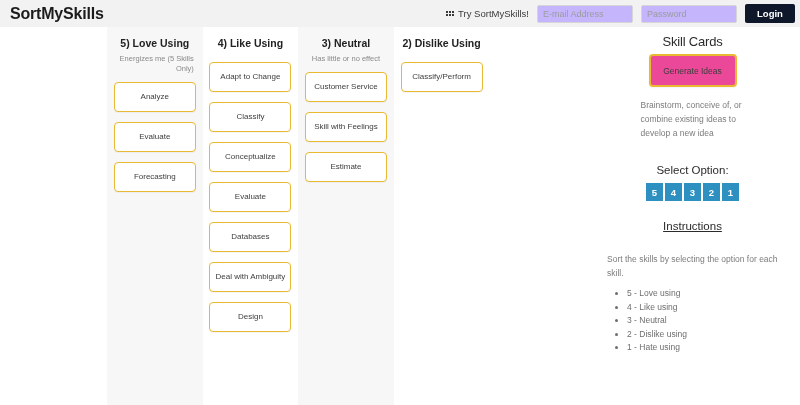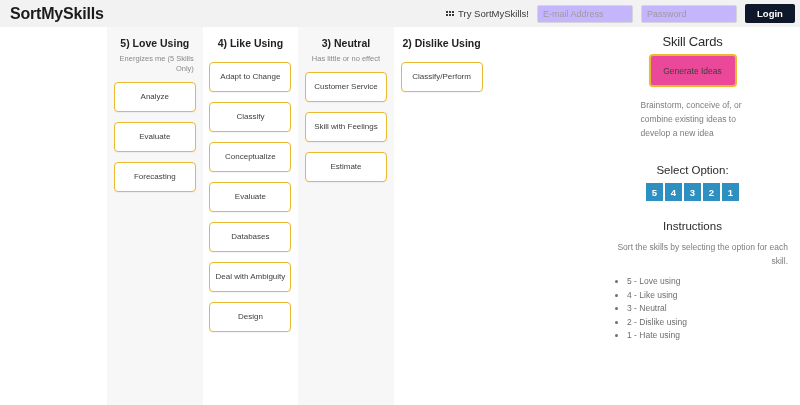--- a/index.html
+++ b/index.html
@@ -238,29 +238,30 @@
     border: none;
     cursor: pointer;
     font-family: "Liberation Sans", sans-serif;
   }
 
   .instr-title {
     margin-top: 19px;
     font-size: 11.5px;
     color: #2b2b2b;
     text-align: right;
+    text-decoration: underline;
   }
 
   .instr-text {
-    margin-top: 8px;
+    margin-top: 20px;
     width: 100%;
     font-size: 8.5px;
     line-height: 1.65;
     color: #7c7c7c;
-    text-align: right;
+    text-align: left;
     padding-left: 10px;
   }
 
   .instr-list {
     margin-top: 7px;
     padding-left: 30px;
     width: 100%;
   }
   .instr-list li {
     font-size: 8.5px;

